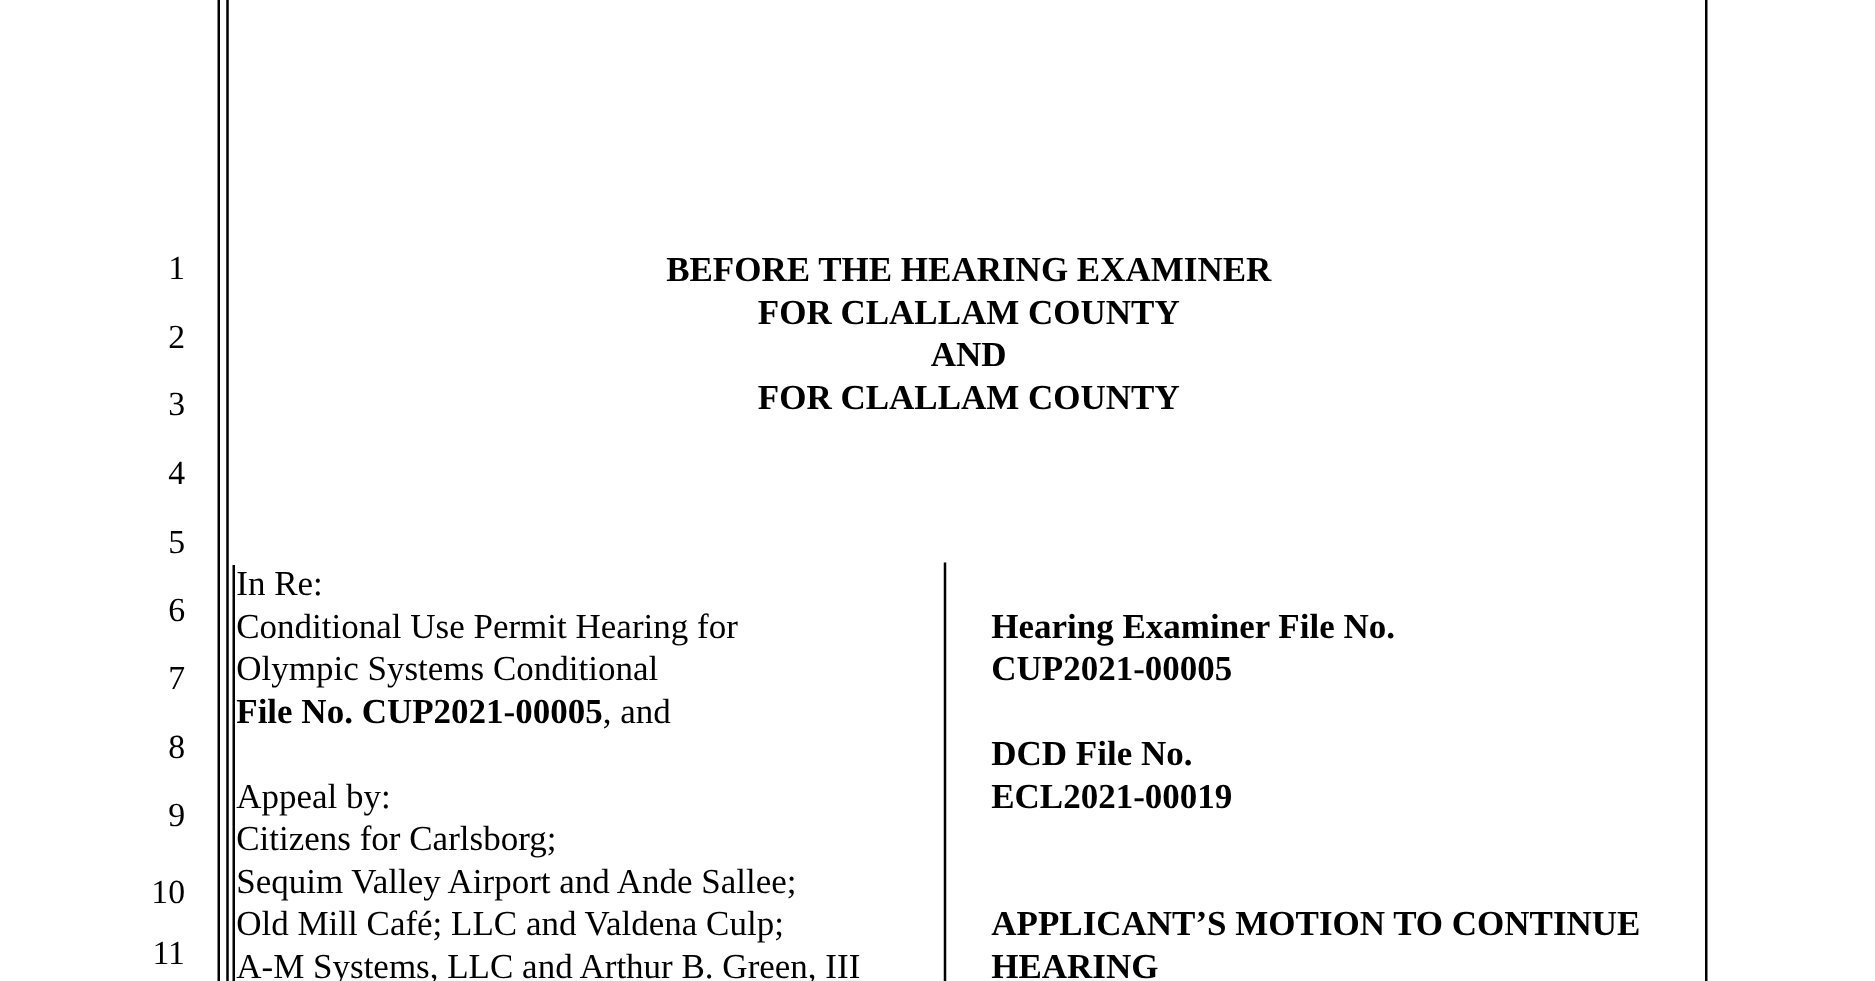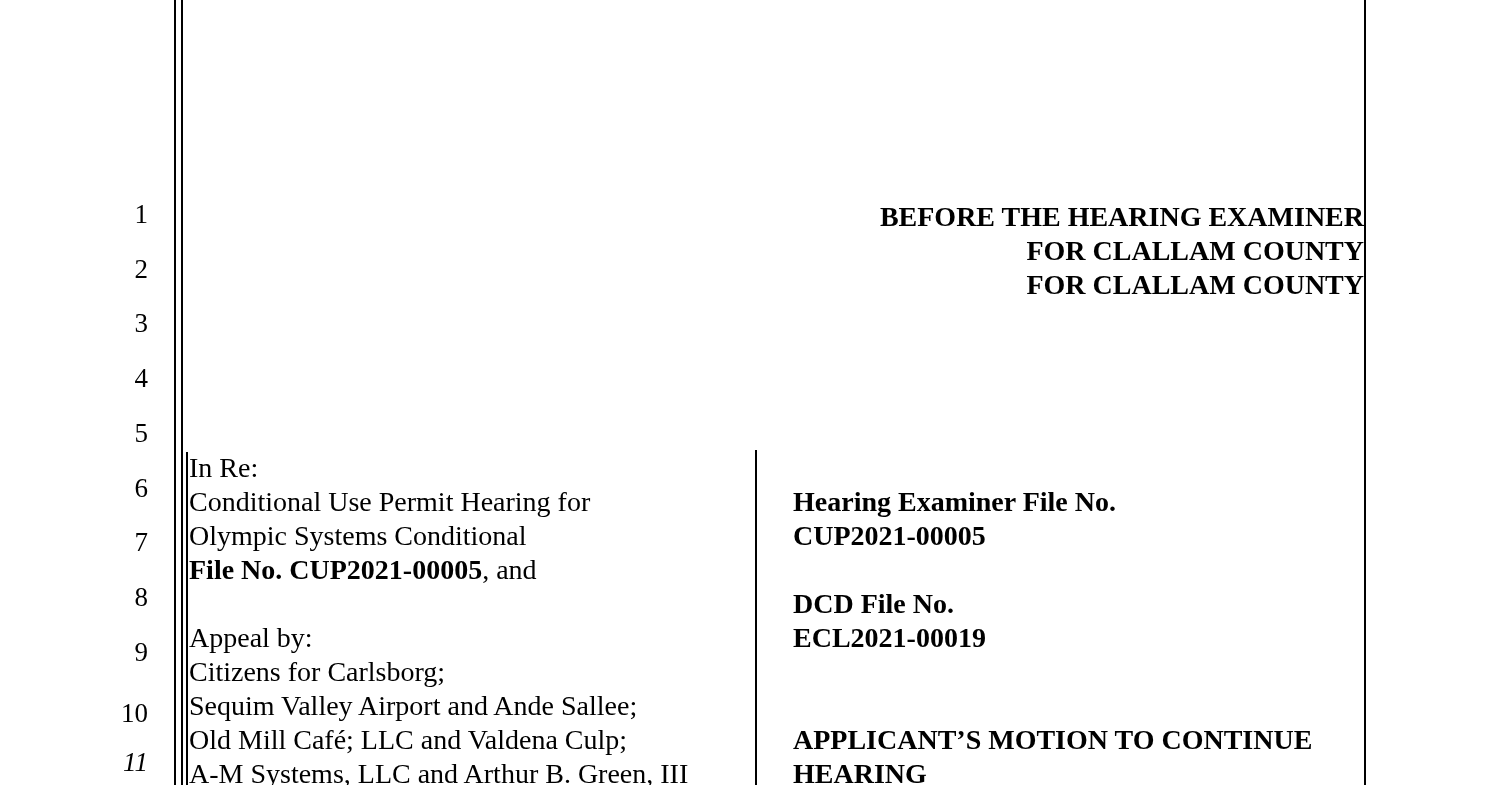--- a/index.html
+++ b/index.html
@@ -36,21 +36,21 @@
     font-size: 27px;
     line-height: 30px;
     text-align: right;
   }
 
   .heading {
     position: absolute;
     left: 186px;
     width: 1178px;
     top: 200px;
-    text-align: right;
+    text-align: center;
     font-weight: bold;
     font-size: 28px;
     line-height: 34px;
   }
   .heading div { white-space: nowrap; }
 
   .caption-left-border {
     position: absolute;
     left: 186px;
     top: 452px;
@@ -102,26 +102,27 @@
     <div class="line-num" style="top: 199px;">1</div>
     <div class="line-num" style="top: 254px;">2</div>
     <div class="line-num" style="top: 308px;">3</div>
     <div class="line-num" style="top: 363px;">4</div>
     <div class="line-num" style="top: 418px;">5</div>
     <div class="line-num" style="top: 473px;">6</div>
     <div class="line-num" style="top: 527px;">7</div>
     <div class="line-num" style="top: 582px;">8</div>
     <div class="line-num" style="top: 637px;">9</div>
     <div class="line-num" style="top: 698px;">10</div>
-    <div class="line-num" style="top: 747px; font-style: italic;">11</div>
+    <div class="line-num" style="top: 747px;">11</div>
   </div>
 
 <div class="heading">
   <div>BEFORE THE HEARING EXAMINER</div>
   <div>FOR CLALLAM COUNTY</div>
+  <div>AND</div>
   <div>FOR CLALLAM COUNTY</div>
 </div>
 
 <div class="caption-left-border"></div>
 <div class="caption-divider"></div>
 
 <div class="caption-left">
   <div>In Re:</div>
   <div>Conditional Use Permit Hearing for</div>
   <div>Olympic Systems Conditional</div>

